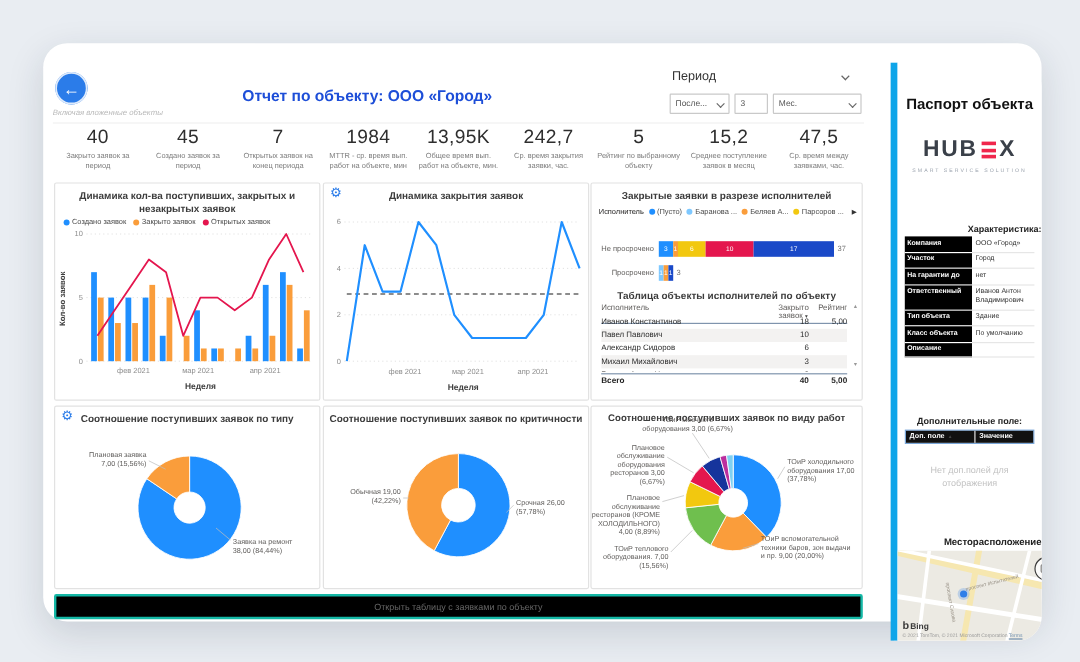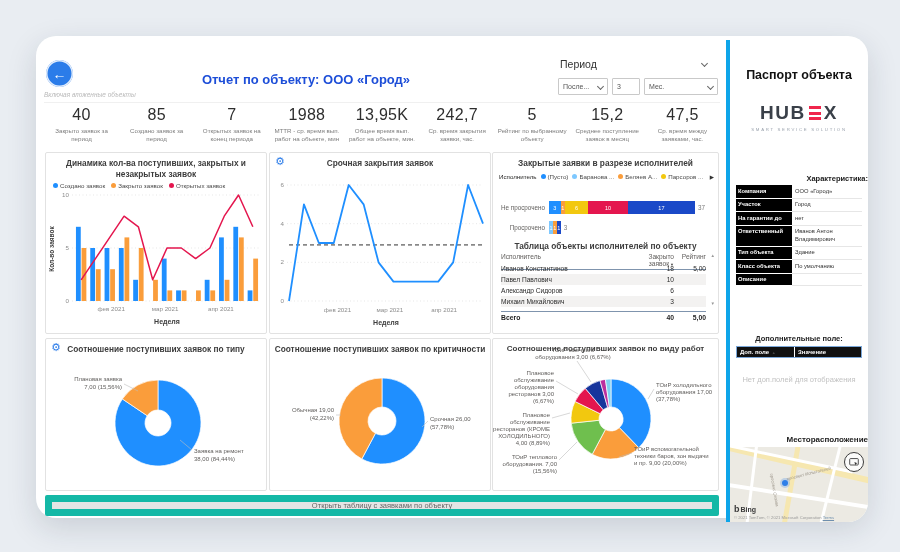--- a/index.html
+++ b/index.html
@@ -42,23 +42,23 @@
   .rrow{display:flex;height:11px;align-items:center;font-size:6.6px;color:#2b2b2b;cursor:pointer;}
   .rrow:nth-child(even){background:#f3f2f1;}
   .rt-total{position:absolute;left:8px;right:12px;top:158px;display:flex;font-size:6.8px;font-weight:bold;color:#1f1f1f;border-top:1px solid #7f94ad;padding-top:2px;}
   .c-name{flex:1;overflow:hidden;white-space:nowrap;}
   .c-num{width:50px;text-align:right;}
   .c-rate{width:32px;text-align:right;}
   .sort{font-size:4px;color:#444;margin-left:1px;}
   .sarr{position:absolute;right:3px;font-size:4.5px;color:#999;cursor:pointer;}
   svg.pie{position:absolute;left:0;top:0;}
   
-  .fbtn{position:absolute;left:9px;top:459px;width:674px;height:21px;border:7px solid #14b8a6;border-radius:2px;background:#e5e5e5;display:flex;align-items:center;justify-content:center;font-size:7.5px;color:#666;cursor:pointer;}
-  
-  .sidebar{position:absolute;top:4px;right:0;width:142px;height:482px;border-left:4px solid #0ea5e9;border-radius:0 20px 20px 0;overflow:hidden;background:#fff;}
+  .fbtn{position:absolute;left:9px;top:459px;width:674px;height:21px;border:2px solid #14b8a6;border-radius:2px;background:#000000;display:flex;align-items:center;justify-content:center;font-size:7.5px;color:#666;cursor:pointer;}
+  
+  .sidebar{position:absolute;top:16px;right:0;width:126px;height:482px;border-left:6px solid #0ea5e9;border-radius:0 20px 20px 0;overflow:hidden;background:#fff;}
   .sb-title{left:0;top:28px;width:100%;text-align:center;font-size:12.5px;font-weight:bold;color:#111;}
   .logo{left:0;top:62px;width:100%;text-align:center;}
   .logo-word{font-size:19px;font-weight:bold;color:#3a4049;letter-spacing:1.5px;display:inline-flex;align-items:center;}
   .logo-e{display:inline-flex;flex-direction:column;gap:2.5px;margin:0 3px;}
   .logo-e i{width:12px;height:3px;background:#f0264c;display:block;}
   .logo-tag{font-size:4.3px;letter-spacing:1.7px;color:#9aa2ad;margin-top:3px;}
   .char-title{left:0;top:134px;width:100%;text-align:right;font-size:7.5px;font-weight:bold;color:#222;}
   .char-table{left:6px;right:6px;top:145px;}
   .crow{display:flex;}
   .clab{width:56px;background:#000;color:#fff;font-size:5.8px;font-weight:bold;padding:2.5px 2px;border-bottom:1px solid #fff;flex:none;}
@@ -107,29 +107,29 @@
       <span>Мес.</span>
       <span class="chev"></span>
     </div>
 
   <div class="kpis abs" id="kpis">
       <div class="kpi">
         <div class="kpi-val">40</div>
         <div class="kpi-lab">Закрыто заявок за период</div>
       </div>
       <div class="kpi">
-        <div class="kpi-val">85</div>
+        <div class="kpi-val">45</div>
         <div class="kpi-lab">Создано заявок за период</div>
       </div>
       <div class="kpi">
         <div class="kpi-val">7</div>
         <div class="kpi-lab">Открытых заявок на конец периода</div>
       </div>
       <div class="kpi">
-        <div class="kpi-val">1988</div>
+        <div class="kpi-val">1984</div>
         <div class="kpi-lab">MTTR - ср. время вып. работ на объекте, мин</div>
       </div>
       <div class="kpi">
         <div class="kpi-val">13,95K</div>
         <div class="kpi-lab">Общее время вып. работ на объекте, мин.</div>
       </div>
       <div class="kpi">
         <div class="kpi-val">242,7</div>
         <div class="kpi-lab">Ср. время закрытия заявки, час.</div>
       </div>
@@ -189,21 +189,21 @@
         <text x="64.2" y="122" text-anchor="middle" font-size="6.2" fill="#8c8c8c">фев 2021</text>
         <text x="118.14" y="122" text-anchor="middle" font-size="6.2" fill="#8c8c8c">мар 2021</text>
         <text x="173.94" y="122" text-anchor="middle" font-size="6.2" fill="#8c8c8c">апр 2021</text>
         <text x="120" y="135" text-anchor="middle" font-size="7" fill="#3d3d3d" font-weight="bold">Неделя</text>
         <text x="0" y="0" text-anchor="middle" font-size="6.5" fill="#3d3d3d" font-weight="bold" transform="translate(7,60) rotate(-90)">Кол-во заявок</text>
       </svg>
   </div>
 
   <div class="panel" id="p-close" style="left:233px;top:116px;width:222px;height:182px;">
     <span class="gear">⚙</span>
-    <div class="pt" id="t-close">Срочная закрытия заявок</div>
+    <div class="pt" id="t-close">Динамика закрытия заявок</div>
     <svg class="chart" id="sv-close" style="top:18px;" width="219" height="162" viewBox="0 0 219 162">
         <line x1="16" y1="130" x2="212" y2="130" stroke="#d7d7d7" stroke-width="0.6" stroke-dasharray="1,2.5"></line>
         <text x="13" y="132" text-anchor="end" font-size="6.2" fill="#8c8c8c">0</text>
         <line x1="16" y1="91.33333333333334" x2="212" y2="91.33333333333334" stroke="#d7d7d7" stroke-width="0.6" stroke-dasharray="1,2.5"></line>
         <text x="13" y="93.33333333333334" text-anchor="end" font-size="6.2" fill="#8c8c8c">2</text>
         <line x1="16" y1="52.66666666666667" x2="212" y2="52.66666666666667" stroke="#d7d7d7" stroke-width="0.6" stroke-dasharray="1,2.5"></line>
         <text x="13" y="54.66666666666667" text-anchor="end" font-size="6.2" fill="#8c8c8c">4</text>
         <line x1="16" y1="14" x2="212" y2="14" stroke="#d7d7d7" stroke-width="0.6" stroke-dasharray="1,2.5"></line>
         <text x="13" y="16" text-anchor="end" font-size="6.2" fill="#8c8c8c">6</text>
         <line x1="18" y1="73.93333333333334" x2="212" y2="73.93333333333334" stroke="#1a1a1a" stroke-width="0.9" stroke-dasharray="4,3"></line>

